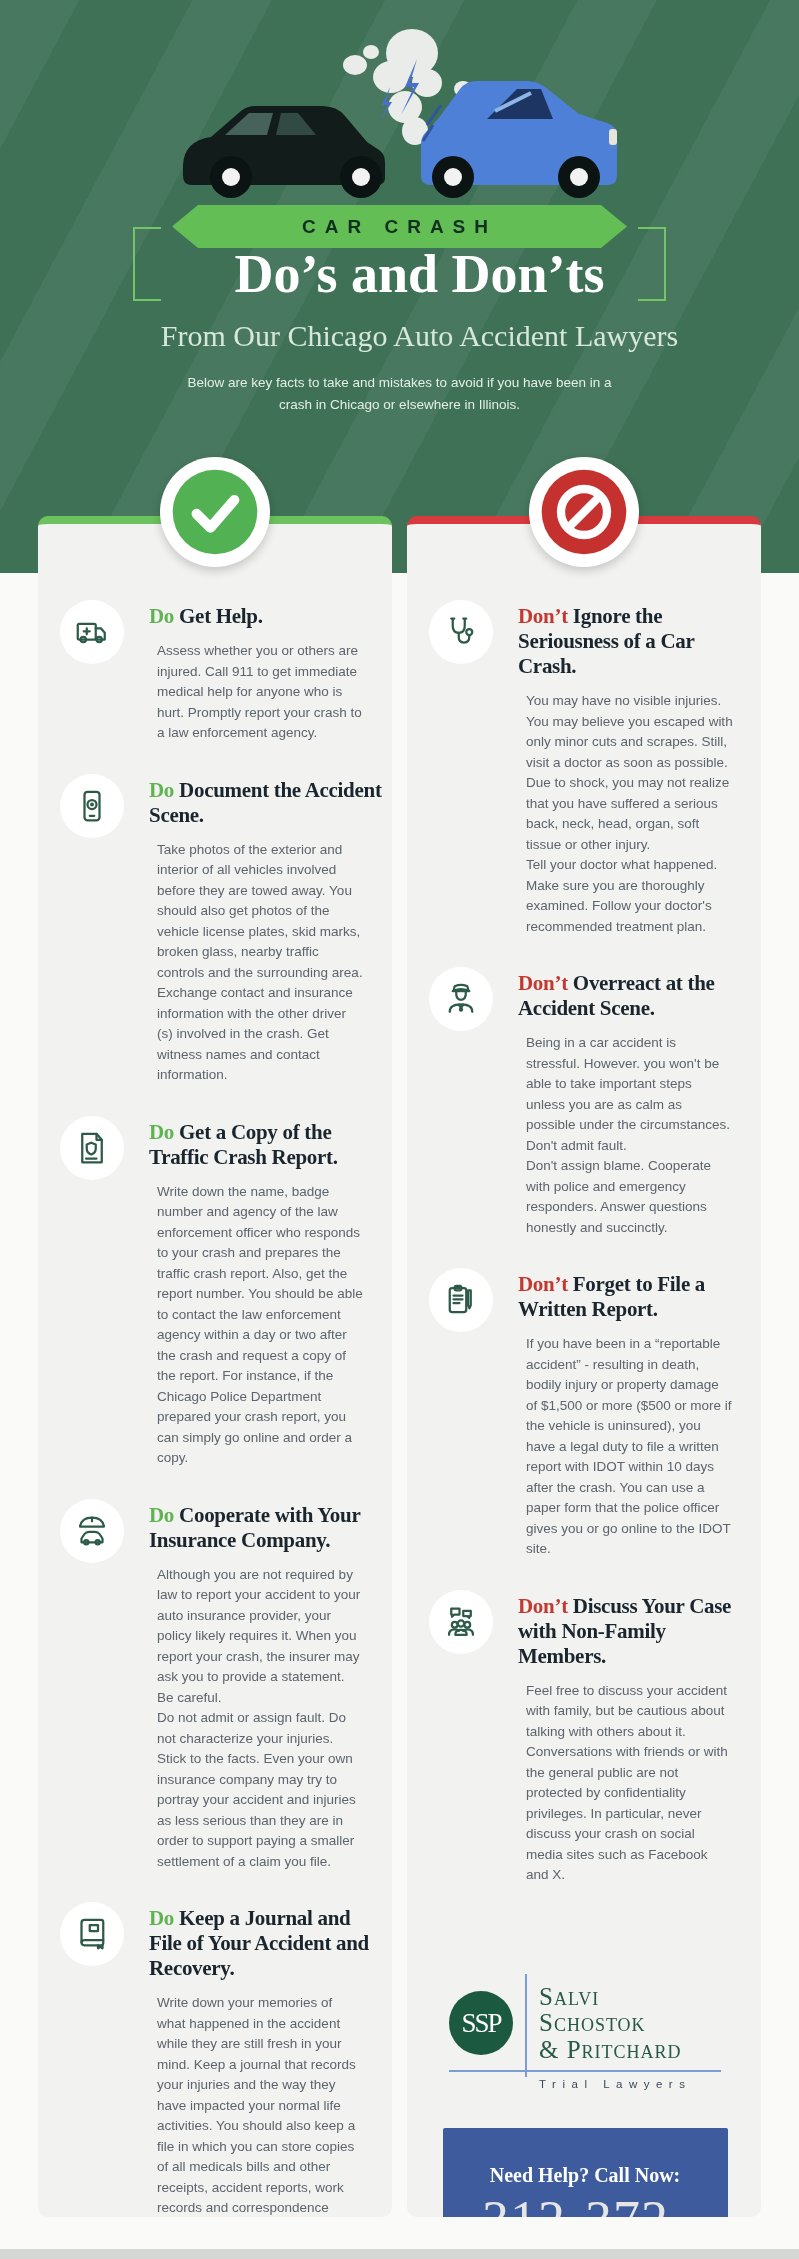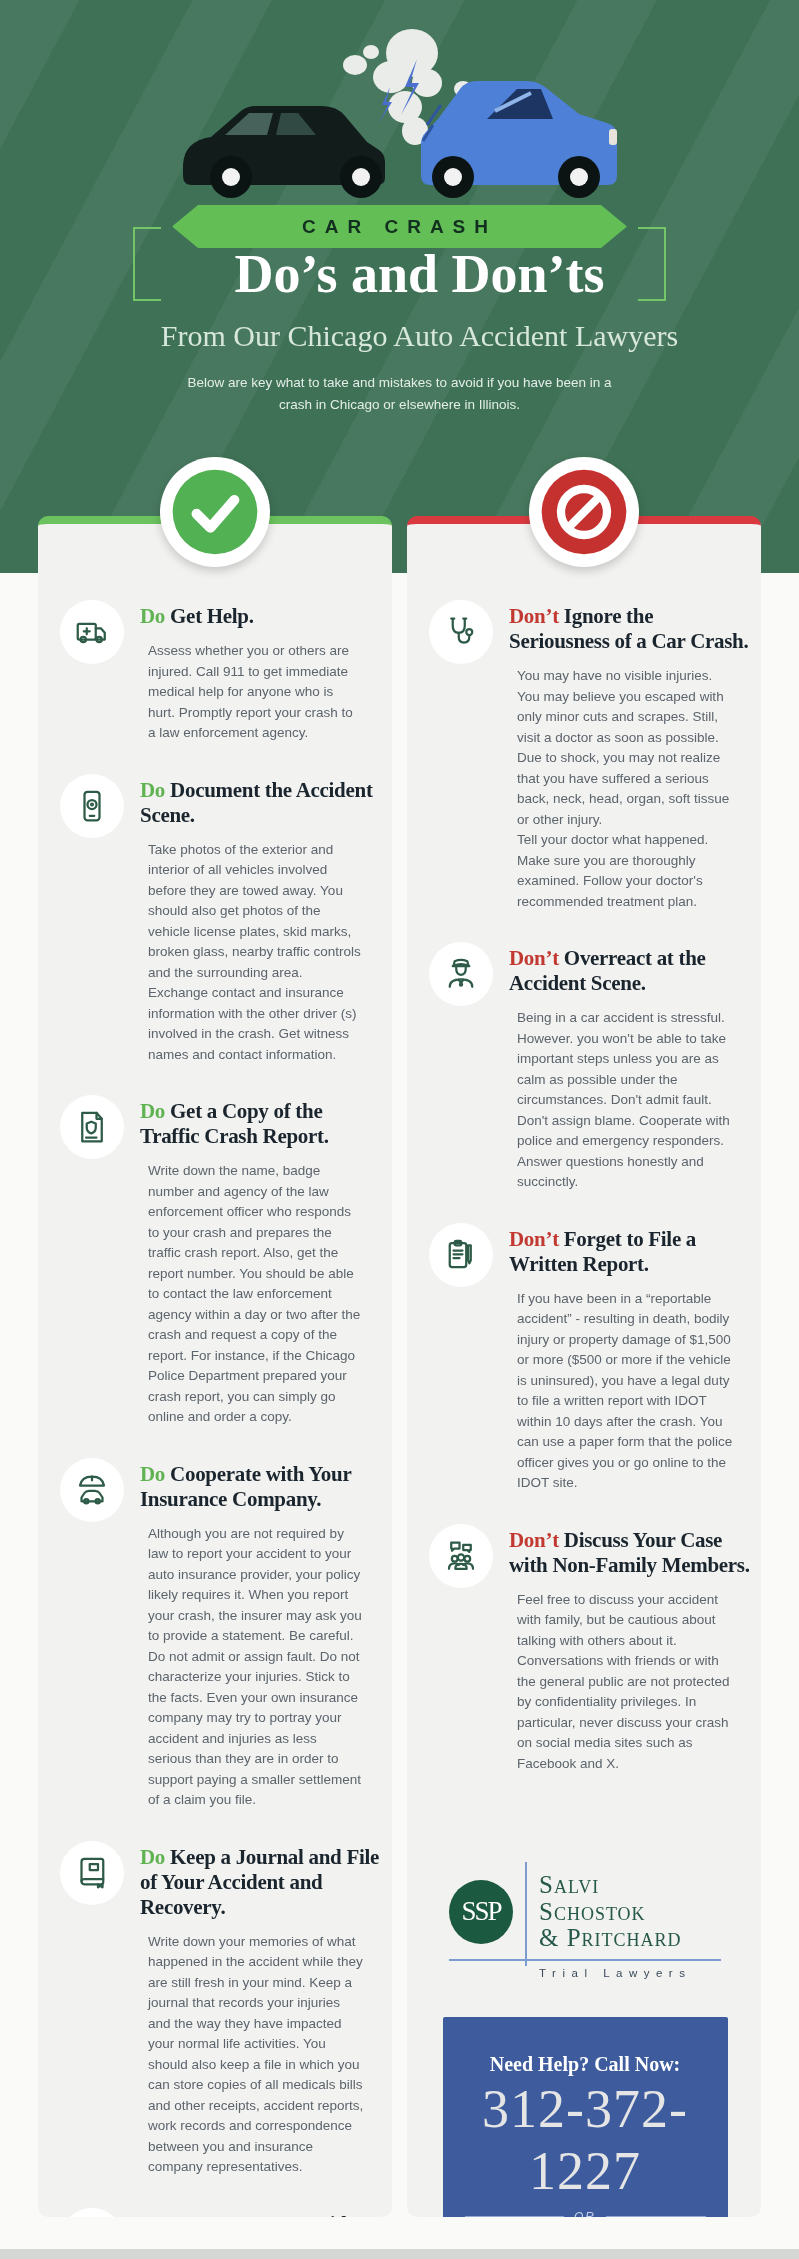--- a/index.html
+++ b/index.html
@@ -29,21 +29,21 @@
   .badge-do{left:160px;}
   .badge-dont{left:529px;}
 
   
   .cards{position:relative;display:flex;gap:15px;padding:0 38px;margin-top:-57px;align-items:flex-start;z-index:2;}
   .card{flex:1;height:1701px;background:#F2F2F0;border-radius:10px;overflow:hidden;
     padding:80px 20px 0 22px;box-sizing:border-box;}
   .card-do{border-top:8px solid #6CC25F;}
   .card-dont{border-top:8px solid #D93A40;}
 
-  .item{display:flex;gap:16px;margin-bottom:26px;}
+  .item{display:flex;gap:25px;margin-bottom:26px;}
   .icon-circle{width:64px;height:64px;border-radius:50%;background:#FFFFFF;flex:0 0 64px;
     display:flex;align-items:center;justify-content:center;margin-top:-4px;}
   .icon-circle svg{stroke:#2E5B47;fill:none;stroke-width:1.5;stroke-linecap:round;stroke-linejoin:round;}
   .item h3{margin:0 -14px 12px 0;font-family:"Liberation Serif",serif;font-weight:bold;
     font-size:21px;line-height:25px;letter-spacing:-0.3px;color:#1A252E;}
   .w-do{color:#5FB351;margin-right:5px;}
   .w-dont{color:#C23931;margin-right:5px;}
   .item p{margin:8px;font-size:13.5px;line-height:20.5px;color:#5C646C;white-space:pre-line;}
 
   
@@ -118,21 +118,21 @@
         <circle cx="414" cy="152" r="21" fill="#0B1413"></circle>
         <circle cx="414" cy="152" r="9" fill="#F2F2F2"></circle>
       </g>
     </svg>
 
     <div class="ribbon">CAR CRASH</div>
     <div class="bracket left"></div>
     <div class="bracket right"></div>
     <h1 class="main-title">Do’s and Don’ts</h1>
     <div class="subtitle">From Our Chicago Auto Accident Lawyers</div>
-    <p class="intro">Below are key what to take and mistakes to avoid if you have been in a crash in Chicago or elsewhere in Illinois.</p>
+    <p class="intro">Below are key facts to take and mistakes to avoid if you have been in a crash in Chicago or elsewhere in Illinois.</p>
   </div>
 
   <div class="badge badge-do">
     <svg width="92" height="92" viewBox="0 0 100 100">
       <circle cx="50" cy="50" r="46" fill="#52B152"></circle>
       <polyline points="30,52 45,67 71,37" fill="none" stroke="#FFFFFF" stroke-width="11" stroke-linecap="round" stroke-linejoin="round"></polyline>
     </svg>
   </div>
   <div class="badge badge-dont">
     <svg width="92" height="92" viewBox="0 0 100 100">

